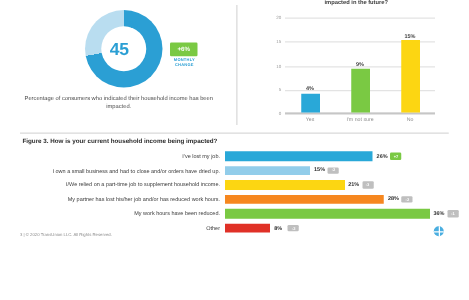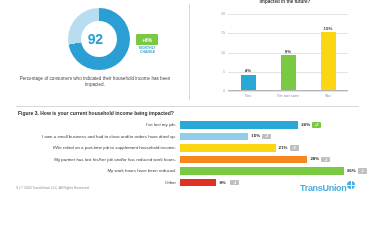--- a/index.html
+++ b/index.html
@@ -299,21 +299,21 @@
 </head>
 <body>
 
 <div id="top-section">
 
   <div id="donut-panel">
     <div id="donut-wrap">
       <div id="donut-ring" style="background: conic-gradient(rgb(43, 159, 212) 0deg, rgb(43, 159, 212) 259.2deg, rgb(185, 221, 240) 259.2deg, rgb(185, 221, 240) 360deg);"></div>
       <div id="donut-hole"></div>
       <div id="donut-value">
-        <span>92</span>
+        <span>45</span>
           <span class="pct">%</span>
       </div>
     </div>
 
     <div id="change-badge">+6%</div>
     <div id="change-badge-caption">MONTHLY CHANGE</div>
 
     <div id="donut-caption">Percentage of consumers who indicated their household income has been impacted.</div>
   </div>
 
@@ -412,15 +412,14 @@
           <div class="bar-fill" style="width: 36.4px; background: rgb(224, 49, 39);"></div>
           <div class="bar-value" style="left: 39.4px;">8%</div>
           <div class="bar-badge" style="left: 50.4px; background: rgb(191, 191, 191);">-2</div>
         </div>
       </div>
     </div>
 </div>
 
 <div id="footer-text">3  |  © 2020 TransUnion LLC. All Rights Reserved.</div>
 <div id="logo-wrap">
-  <div id="logo-text">TransUnion</div>
   <div id="logo-globe"></div>
 </div>
 
 </body></html>

